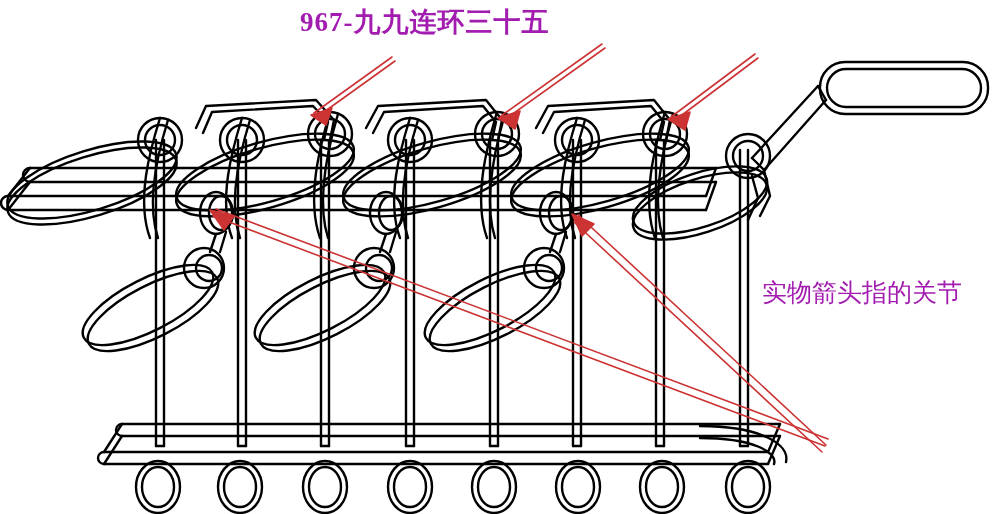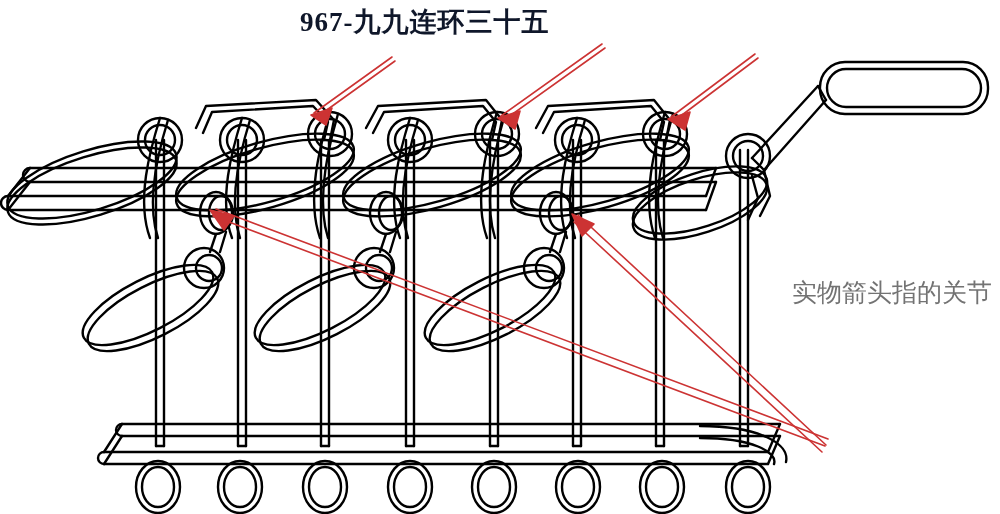--- a/index.html
+++ b/index.html
@@ -11,35 +11,34 @@
   #stage{position:relative;width:1000px;height:514px;background:#ffffff;}
   #stage svg{position:absolute;left:0;top:0;width:1000px;height:514px;display:block;}
 
   .title-text{
     position:absolute;
     left:300px; top:4px;
     font-family:"Liberation Serif","DejaVu Serif",serif;
     font-weight:bold;
     font-size:27px;
     letter-spacing:1px;
-    color:#0f172a;
+    color:#a21caf;
     white-space:nowrap;
     user-select:none;
   }
   .note-block{
     position:absolute;
     left:762px; top:275px;
     width:230px;
     font-family:"Liberation Serif","DejaVu Serif",serif;
     font-size:25px;
     line-height:36px;
-    color:#737373;
+    color:#a21caf;
     white-space:nowrap;
     user-select:none;
-    text-align:right;
   }
   .note-line{display:block;}
 </style>
 </head>
 <body>
 
 <div id="stage">
 
   <svg viewBox="0 0 1000 514" xmlns="http://www.w3.org/2000/svg">
     <defs>

